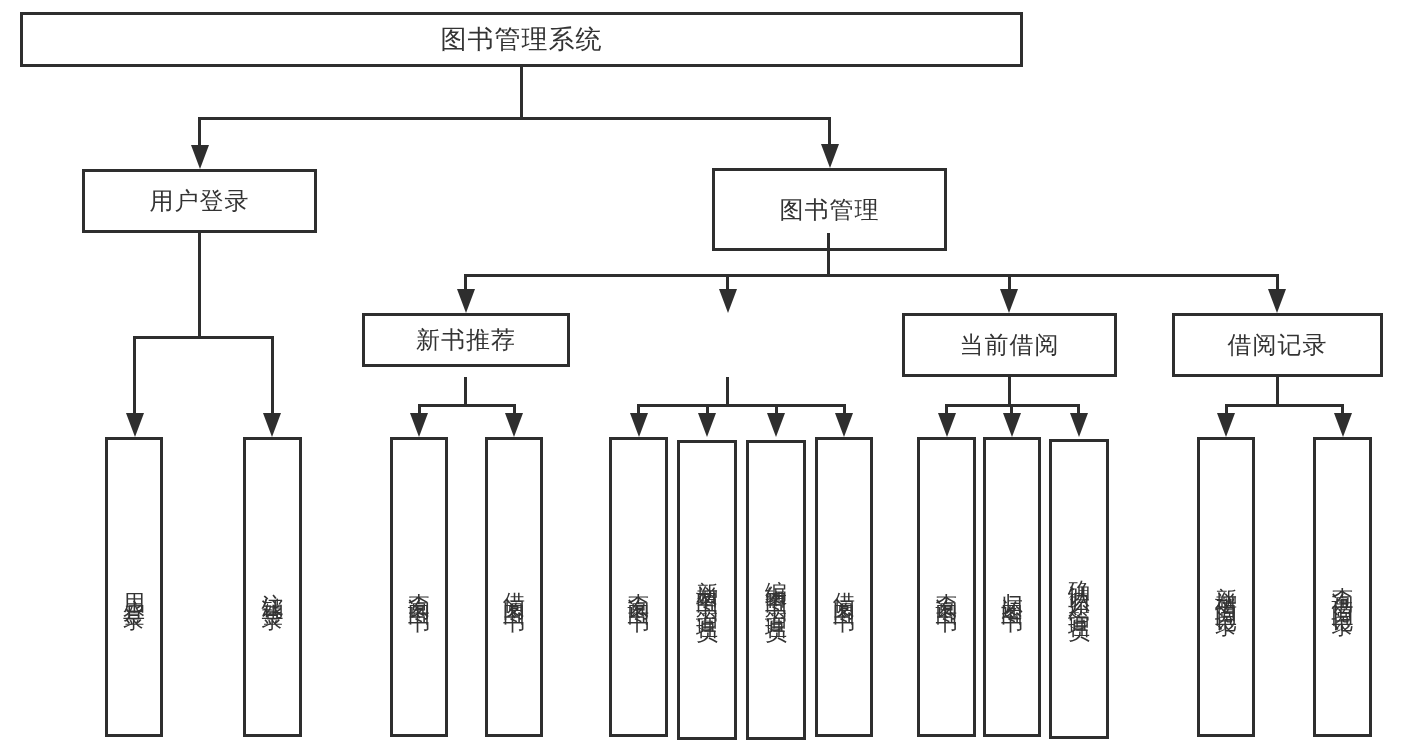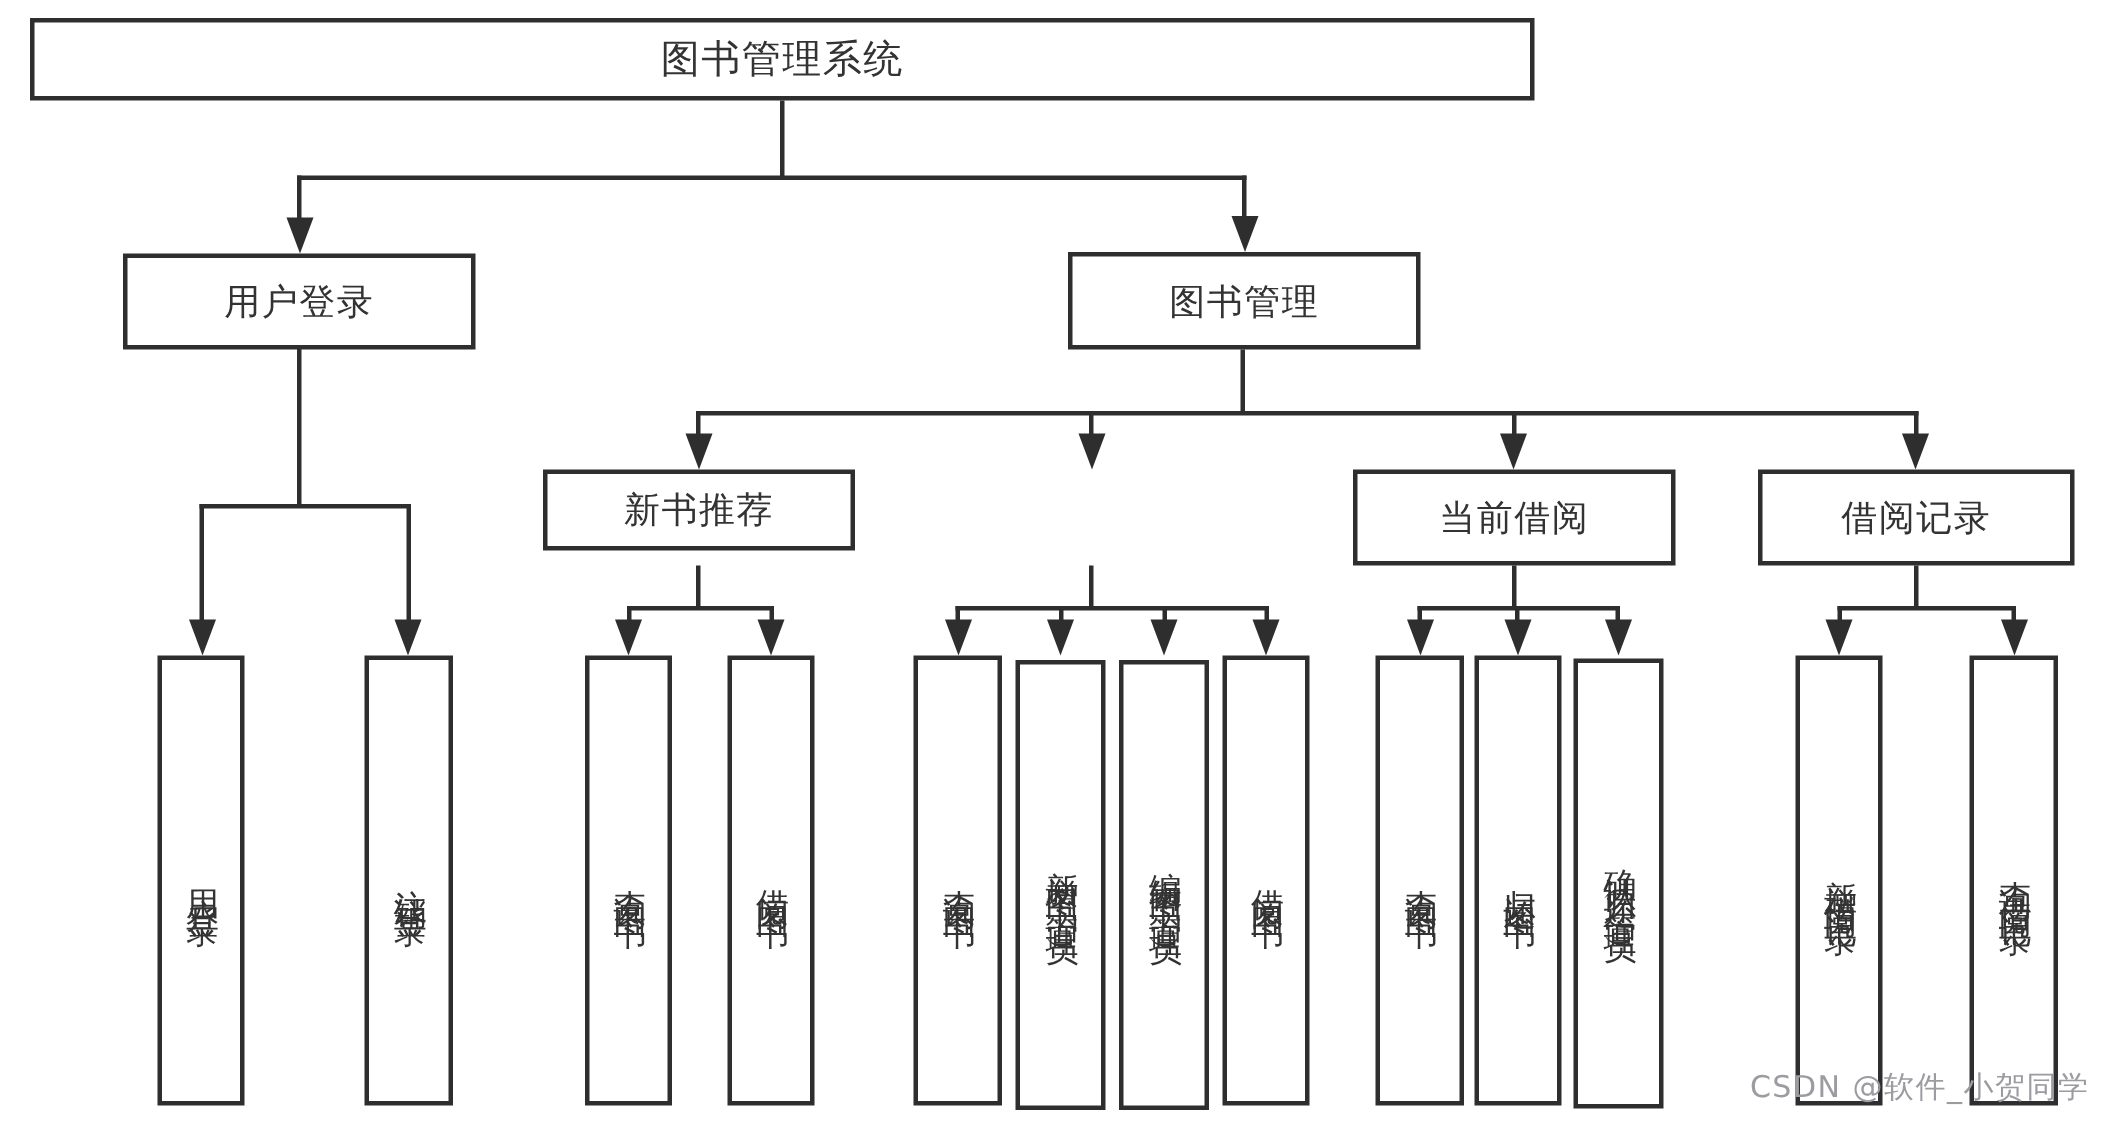--- a/index.html
+++ b/index.html
@@ -55,21 +55,21 @@
   <div class="box rootbox" style="left:20px;top:12px;width:1003px;height:55px;">图书管理系统</div>
 
   <div class="vline" style="left:520px;top:67px;height:52px;"></div>
   <div class="hline" style="left:198px;top:117px;width:633px;"></div>
   <div class="vline" style="left:198px;top:117px;height:32px;"></div>
   <div class="arrow" style="left:191px;top:145px;"></div>
   <div class="vline" style="left:828px;top:117px;height:31px;"></div>
   <div class="arrow" style="left:821px;top:144px;"></div>
 
   <div class="box hbox" style="left:82px;top:169px;width:235px;height:64px;">用户登录</div>
-  <div class="box hbox" style="left:712px;top:168px;width:235px;height:65px;">图书管理</div>
+  <div class="box hbox" style="left:712px;top:168px;width:235px;height:83px;">图书管理</div>
 
   <div class="vline" style="left:198px;top:232px;height:106px;"></div>
   <div class="hline" style="left:133px;top:336px;width:141px;"></div>
   <div class="vline" style="left:133px;top:336px;height:82px;"></div>
   <div class="arrow" style="left:126px;top:413px;"></div>
   <div class="vline" style="left:271px;top:336px;height:82px;"></div>
   <div class="arrow" style="left:263px;top:413px;"></div>
 
   <div class="vline" style="left:827px;top:233px;height:43px;"></div>
   <div class="hline" style="left:464px;top:274px;width:815px;"></div>
@@ -131,15 +131,14 @@
   <div class="box vbox" style="left:746px;top:440px;width:60px;height:300px;">编辑图书（管理员）</div>
   <div class="box vbox" style="left:815px;top:437px;width:58px;height:300px;">借阅图书</div>
 
   <div class="box vbox" style="left:917px;top:437px;width:59px;height:300px;">查询图书</div>
   <div class="box vbox" style="left:983px;top:437px;width:58px;height:300px;">归还图书</div>
   <div class="box vbox" style="left:1049px;top:439px;width:60px;height:300px;">确认归还（管理员）</div>
 
   <div class="box vbox" style="left:1197px;top:437px;width:58px;height:300px;">新增借阅记录</div>
   <div class="box vbox" style="left:1313px;top:437px;width:59px;height:300px;">查询借阅记录</div>
 
-  <div class="watermark">CSDN @软件_小贺同学</div>
 
 </div>
 
 </body></html>

